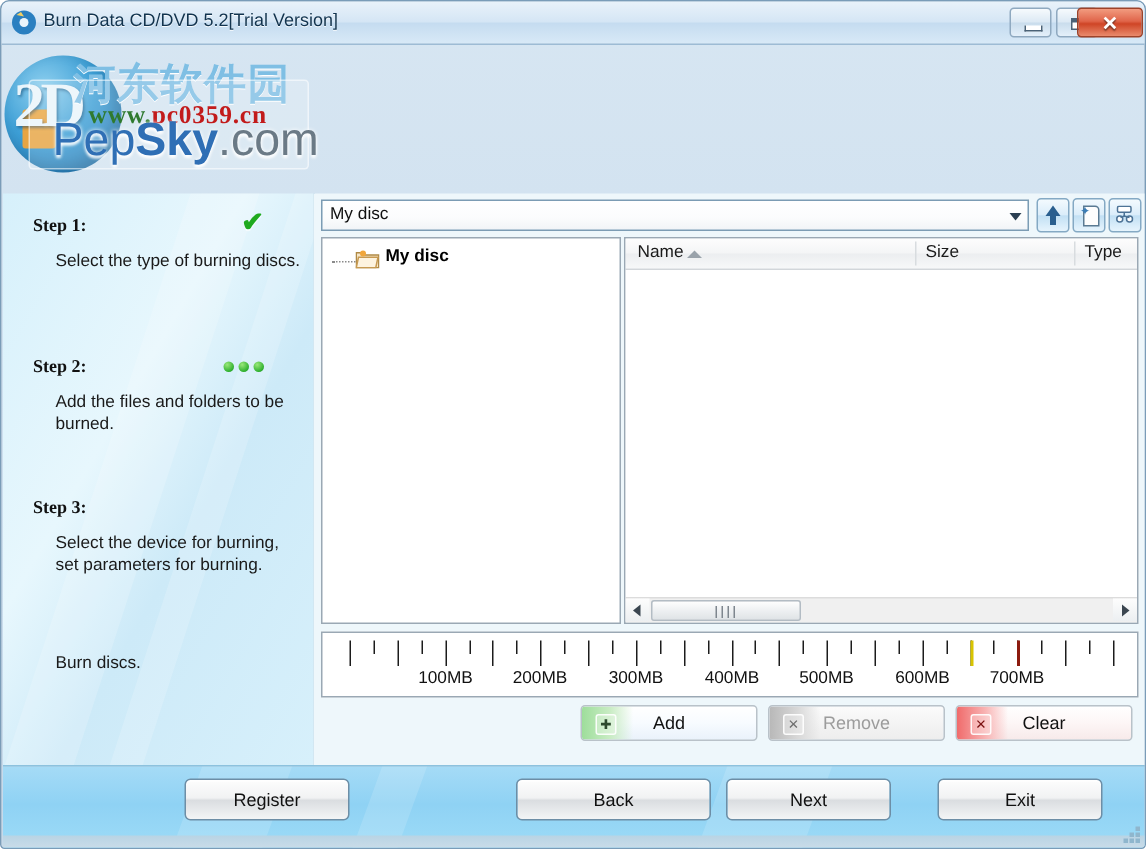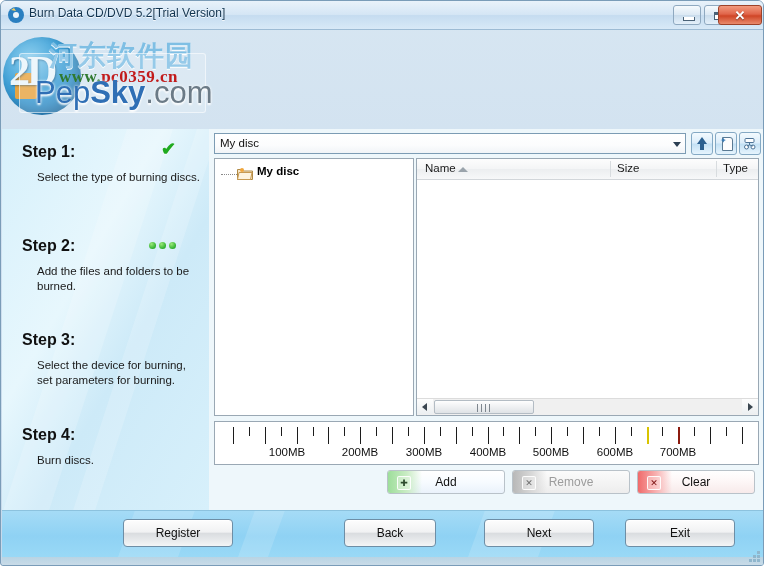--- a/index.html
+++ b/index.html
@@ -95,21 +95,21 @@
   #wm-box{position:absolute;left:18px;top:34px;width:185px;height:58px;border:1px solid rgba(255,255,255,.55);background:rgba(255,255,255,.18);border-radius:3px;}
 
   
   #sidebar{
     position:absolute;left:1px;top:128px;width:207px;height:381px;
     background:linear-gradient(120deg,#d6f0fb 0%,#e7f7fd 38%,#cdeaf8 60%,#d7f0fb 100%);
     border-right:1px solid #9fc8dd;overflow:hidden;
   }
   .sb-stripe{position:absolute;top:-60px;height:520px;background:rgba(255,255,255,.18);transform:skewX(-18deg);}
   .step-block{position:absolute;left:20px;width:178px;}
-  .step-head{font-size:16px;font-weight:bold;color:#111;}
+  .step-head{font-size:12px;font-weight:bold;color:#111;font-family:Liberation Serif, serif;}
   .step-desc{margin-top:9px;margin-left:15px;font-size:11.5px;color:#1a1a1a;line-height:15px;}
   .step-status{position:absolute;right:24px;top:-2px;}
   .check{color:#1faa1f;font-size:18px;font-weight:bold;line-height:14px;text-shadow:0 1px 0 rgba(255,255,255,.6);}
   .dots span{display:inline-block;width:7px;height:7px;border-radius:50%;
     background:radial-gradient(circle at 35% 30%,#9ae87a,#2fb02f 70%,#1d8c1d 100%);margin-left:3px;}
 
   
   #content{position:absolute;left:208px;top:128px;width:555px;height:381px;background:#eef7fb;}
 
   
@@ -205,21 +205,21 @@
   }
   .ft-stripe{position:absolute;top:-30px;height:130px;background:rgba(255,255,255,.14);transform:skewX(-20deg);}
   .ftbtn{
     position:absolute;top:8px;height:28px;box-sizing:border-box;
     border:1px solid #6d8ea6;border-radius:4px;
     background:linear-gradient(180deg,#fdfdfd 0%,#f1f2f3 46%,#dadde0 52%,#f3f5f6 100%);
     box-shadow:inset 0 1px 0 #fff;cursor:pointer;
     font-size:12px;color:#101010;text-align:center;line-height:26px;
   }
   #ft-register{left:121px;width:110px;}
-  #ft-back{left:342px;width:92px;}
+  #ft-back{left:342px;width:130px;}
   #ft-next{left:482px;width:110px;}
   #ft-exit{left:623px;width:110px;}
   #statusbar{position:absolute;left:1px;bottom:0;width:762px;height:8px;background:linear-gradient(180deg,#b8d4e4,#c9dbe8);}
   #grip{position:absolute;right:3px;bottom:2px;width:12px;height:12px;}
   #grip i{position:absolute;background:#8fb6cd;}
 </style>
 </head>
 <body>
 
 <div id="window">
@@ -275,21 +275,20 @@
       </div>
       <div class="step-desc">Add the files and folders to be burned.</div>
     </div>
 
     <div class="step-block" style="top:202px;">
       <div class="step-head">Step 3:</div>
       <div class="step-desc">Select the device for burning, set parameters for burning.</div>
     </div>
 
     <div class="step-block" style="top:297px;">
-      <div class="step-head">Step 4:</div>
       <div class="step-desc">Burn discs.</div>
     </div>
   </div>
 
   <div id="content">
 
     <div id="combo">
       <span id="combo-text">My disc</span>
       <span id="combo-arrow"></span>
     </div>
@@ -385,21 +384,21 @@
         <span class="tick minor" style="left: 416px;"></span>
         <span class="tick major" style="left: 432px;"></span>
         <span class="tick minor" style="left: 447px;"></span>
         <span class="tick major" style="left: 463px;"></span>
         <span class="tick minor" style="left: 479px;"></span>
         <span class="tick major" style="left: 495px;"></span>
         <span class="tick minor" style="left: 511px;"></span>
         <span class="tick major" style="left: 527px;"></span>
         <span class="tick y" style="left: 432px; background: rgb(216, 196, 0);"></span>
         <span class="tick r" style="left: 463px; background: rgb(140, 27, 15);"></span>
-        <span class="rlabel" style="left: 72px;">100MB</span>
+        <span class="rlabel" style="left: 82px;">100MB</span>
         <span class="rlabel" style="left: 145px;">200MB</span>
         <span class="rlabel" style="left: 209px;">300MB</span>
         <span class="rlabel" style="left: 273px;">400MB</span>
         <span class="rlabel" style="left: 336px;">500MB</span>
         <span class="rlabel" style="left: 400px;">600MB</span>
         <span class="rlabel" style="left: 463px;">700MB</span>
       </div>
 
     <div class="actbtn" id="btn-add">
       <span class="act-ico">

